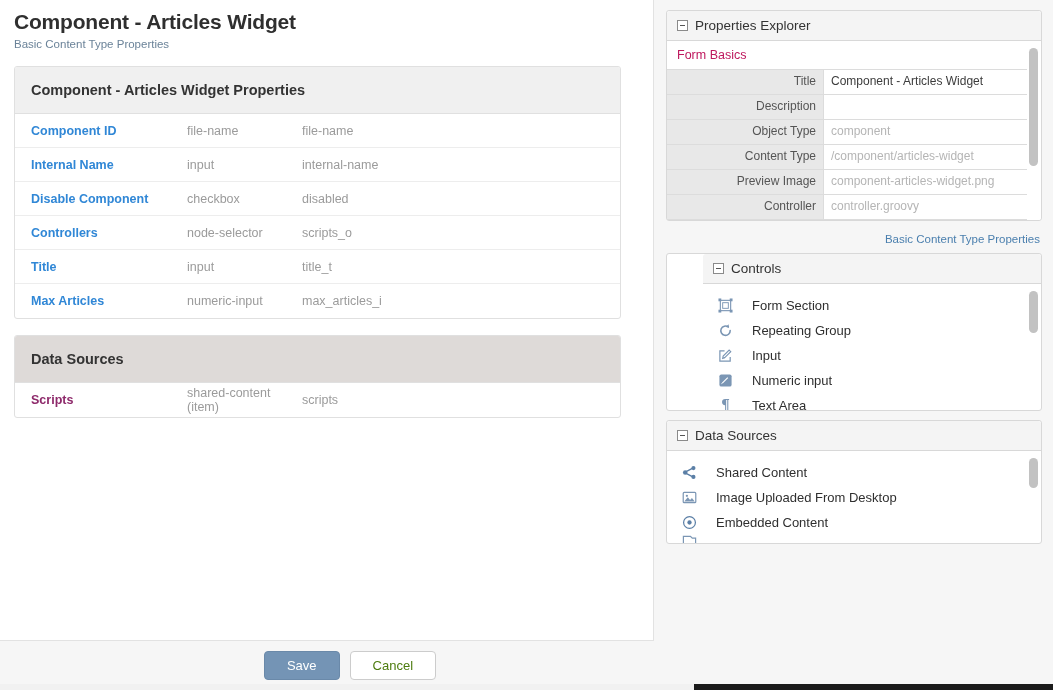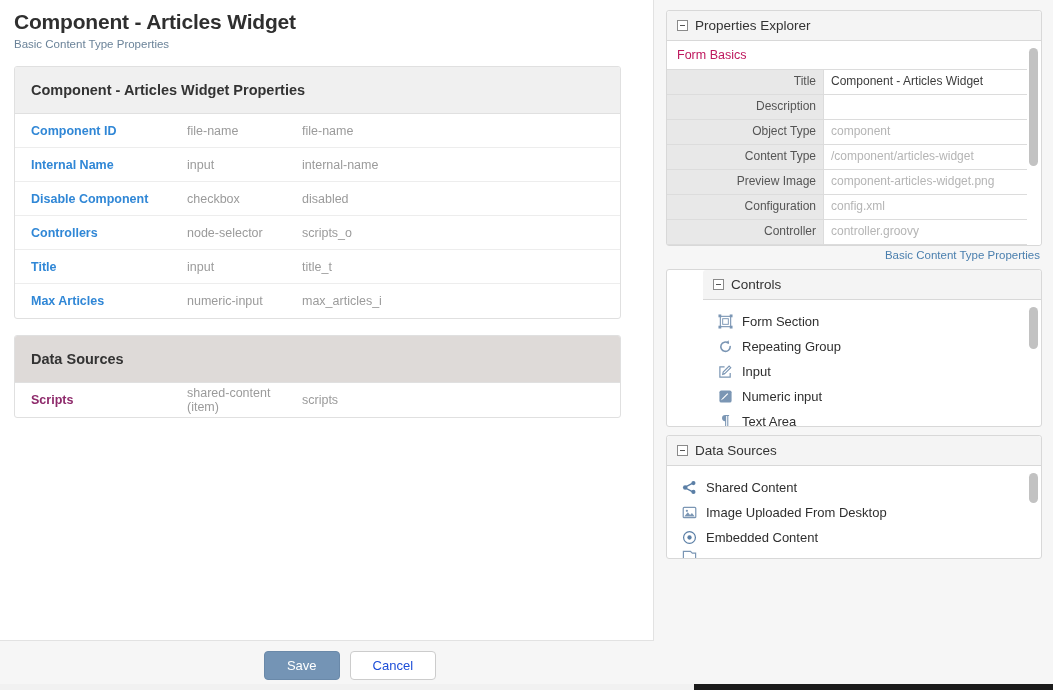--- a/index.html
+++ b/index.html
@@ -96,21 +96,21 @@
   .right-col {
     position: absolute;
     left: 666px; top: 10px;
     width: 376px;
   }
 
   .panel {
     background: #fff;
     border: 1px solid #d8d8d8;
     border-radius: 3px;
-    margin-bottom: 0;
+    margin-bottom: 9px;
   }
   .panel-head {
     display: flex;
     align-items: center;
     gap: 7px;
     padding: 7px 10px;
     background: #f4f4f4;
     border-bottom: 1px solid #d8d8d8;
     font-size: 13.5px;
     color: #333;
@@ -198,21 +198,21 @@
   
   .list-body {
     position: relative;
     padding: 9px 0 5px 0;
     overflow: hidden;
     border-radius: 0 0 3px 3px;
   }
   .list-item {
     display: flex;
     align-items: center;
-    gap: 9px;
+    gap: 19px;
     height: 25px;
     padding-left: 14px;
     font-size: 13px;
     color: #2f2f2f;
     cursor: pointer;
   }
   .ico {
     width: 16px; height: 16px;
     flex: 0 0 auto;
     display: flex; align-items: center; justify-content: center;
@@ -242,21 +242,21 @@
     line-height: 1;
   }
   .btn-save {
     background: #7494b5;
     border: 1px solid #6a89a9;
     color: #ffffff;
   }
   .btn-cancel {
     background: #ffffff;
     border: 1px solid #cccccc;
-    color: #1d4ed8;
+    color: #4d7c0f;
   }
 
   .bottom-strip {
     position: absolute;
     left: 0; bottom: 0;
     width: 1053px; height: 6px;
     background: #1b1b1b;
   }
   .bottom-strip .lightseg {
     position: absolute;
@@ -348,24 +348,20 @@
           <div class="pe-label">Object Type</div>
           <div class="pe-value">component</div>
         </div>
         <div class="pe-row">
           <div class="pe-label">Content Type</div>
           <div class="pe-value">/component/articles-widget</div>
         </div>
         <div class="pe-row">
           <div class="pe-label">Preview Image</div>
           <div class="pe-value">component-articles-widget.png</div>
-        </div>
-        <div class="pe-row">
-          <div class="pe-label">Configuration</div>
-          <div class="pe-value">config.xml</div>
         </div>
         <div class="pe-row">
           <div class="pe-label">Controller</div>
           <div class="pe-value">controller.groovy</div>
         </div>
 
         <div class="sbar">
           <div class="sthumb" style="top:4px; height:118px;"></div>
         </div>
       </div>

